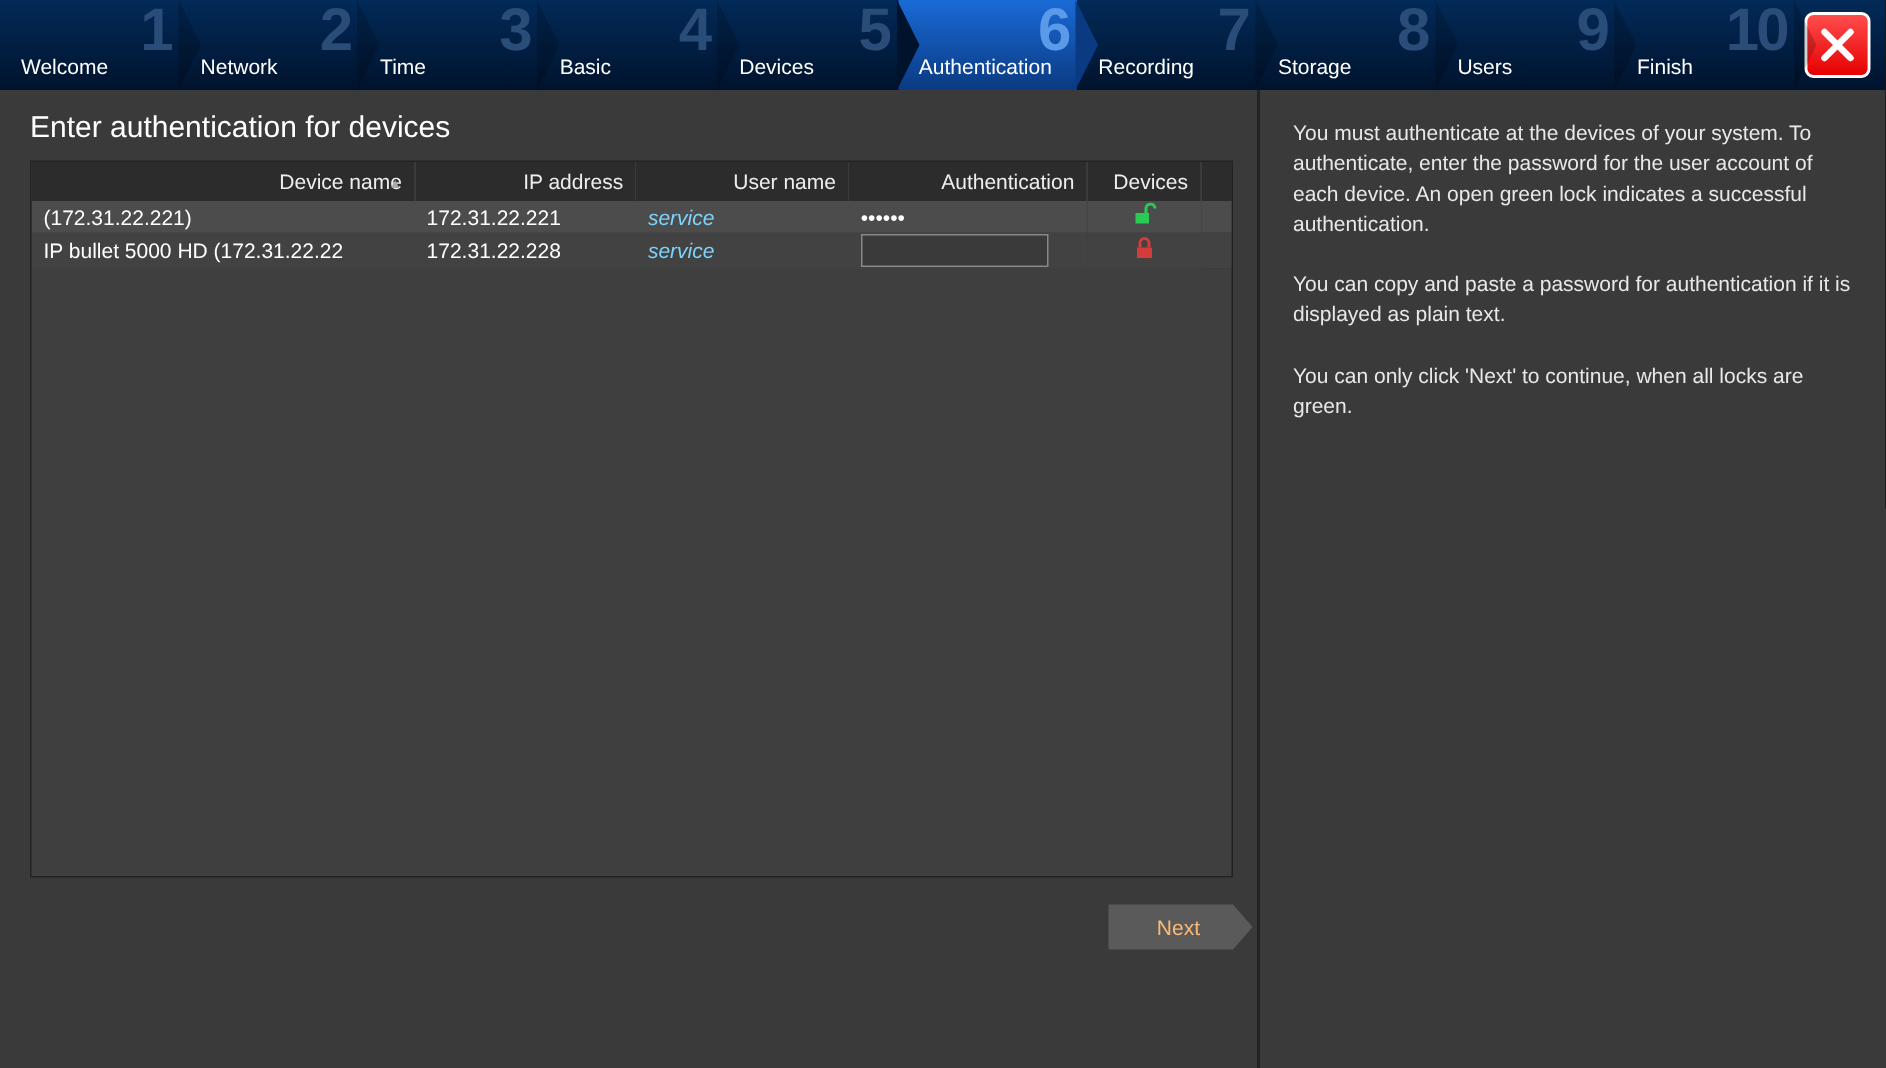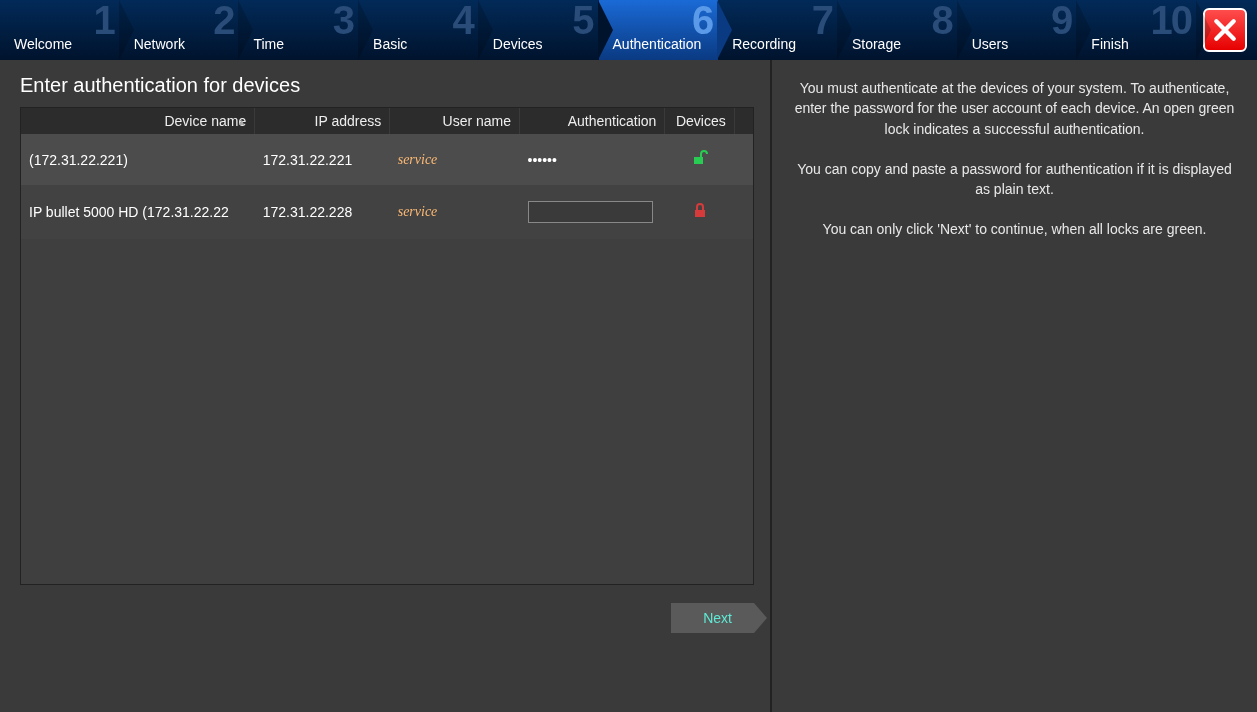--- a/index.html
+++ b/index.html
@@ -85,34 +85,34 @@
   }
   .close-btn svg { width: 26px; height: 26px; }
 
   
   .main {
     flex: 1;
     display: flex;
     background: #3a3a3a;
   }
   .left-pane {
-    width: 770px;
+    width: 838px;
     display: flex;
     flex-direction: column;
     padding: 14px 16px 14px 20px;
   }
   .right-pane {
     flex: 1;
     border-left: 2px solid #222;
     padding: 18px 22px;
     font-size: 14px;
     line-height: 1.45;
     color: #e8e8e8;
   }
-  .right-pane p { margin-bottom: 20px; text-align: center; }
+  .right-pane p { margin-bottom: 20px; }
 
   h2.page-title {
     font-size: 20px;
     font-weight: 400;
     margin-bottom: 10px;
   }
 
   
   .table-wrap {
     border: 1px solid #222;
@@ -138,28 +138,28 @@
     content: "▲";
     font-size: 9px;
     color: #aaa;
     position: absolute;
     right: 8px;
     top: 9px;
   }
   tbody tr.row-a { background: #4c4c4c; }
   tbody tr.row-b { background: #424242; }
   tbody td {
-    padding: 16px 8px;
+    padding: 1px 8px;
     vertical-align: middle;
     white-space: nowrap;
     overflow: hidden;
     text-overflow: ellipsis;
     max-width: 0;
   }
-  .italic { font-style: italic; color: #fdba74; font-family: Liberation Serif, serif; }
+  .italic { font-style: italic; color: #7dd3fc; }
   .col-name   { width: 225px; }
   .col-ip     { width: 130px; }
   .col-user   { width: 125px; }
   .col-auth   { width: 140px; }
   .col-status { width: 62px; text-align: left; }
   .col-scroll { width: 18px; background:#2c2c2c; padding:0; }
 
   .status-icon { display:inline-block; vertical-align:middle; }
 
   .auth-input {
@@ -190,21 +190,21 @@
 
   .next-row {
     display: flex;
     justify-content: flex-end;
     margin-top: 18px;
   }
   .next-btn {
     position: relative;
     height: 30px;
     background: #5a5a5a;
-    color: #5eead4;
+    color: #fdba74;
     font-size: 14px;
     padding: 0 22px 0 32px;
     display: flex; align-items: center;
     cursor: not-allowed;
   }
   .next-btn::after {
     content: "";
     position: absolute;
     right: -13px; top: 0;
     border-top: 15px solid transparent;

